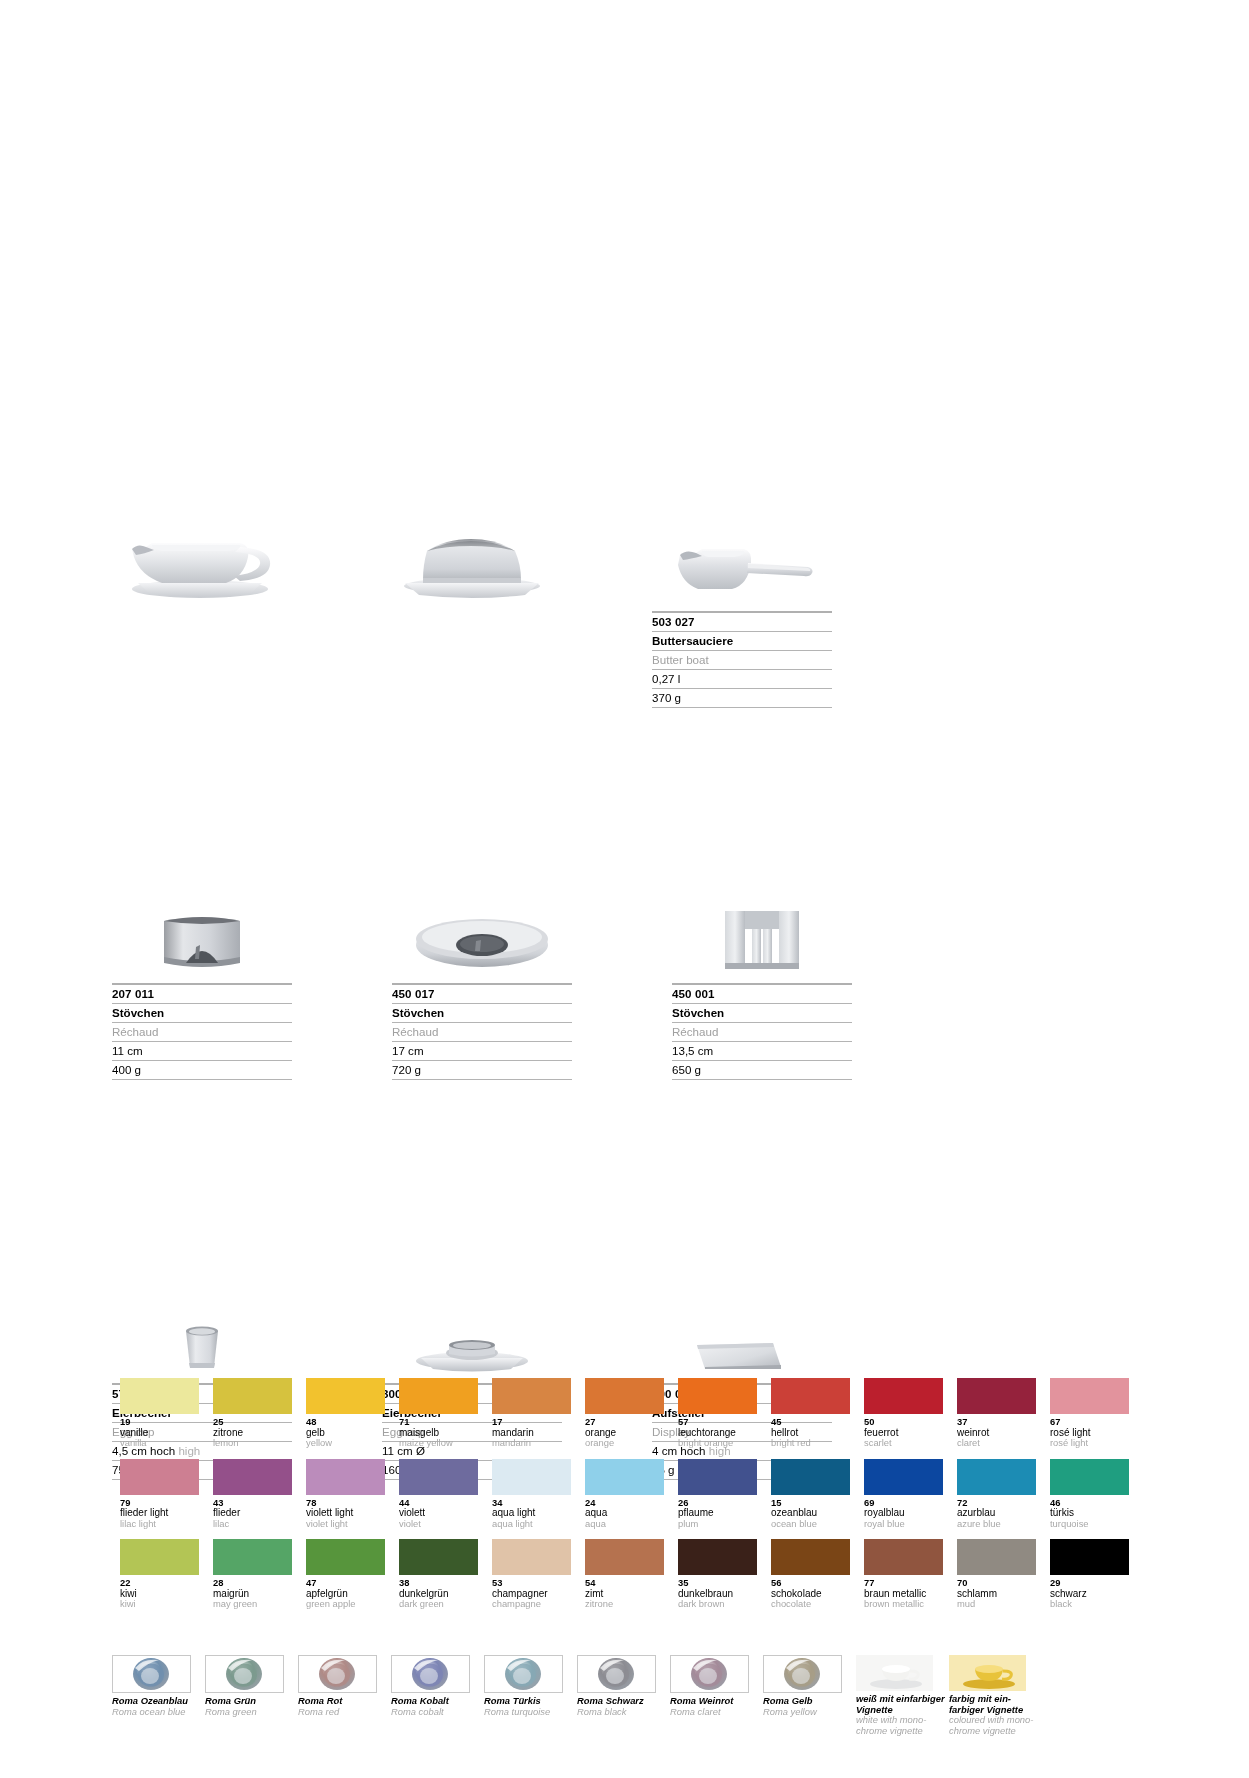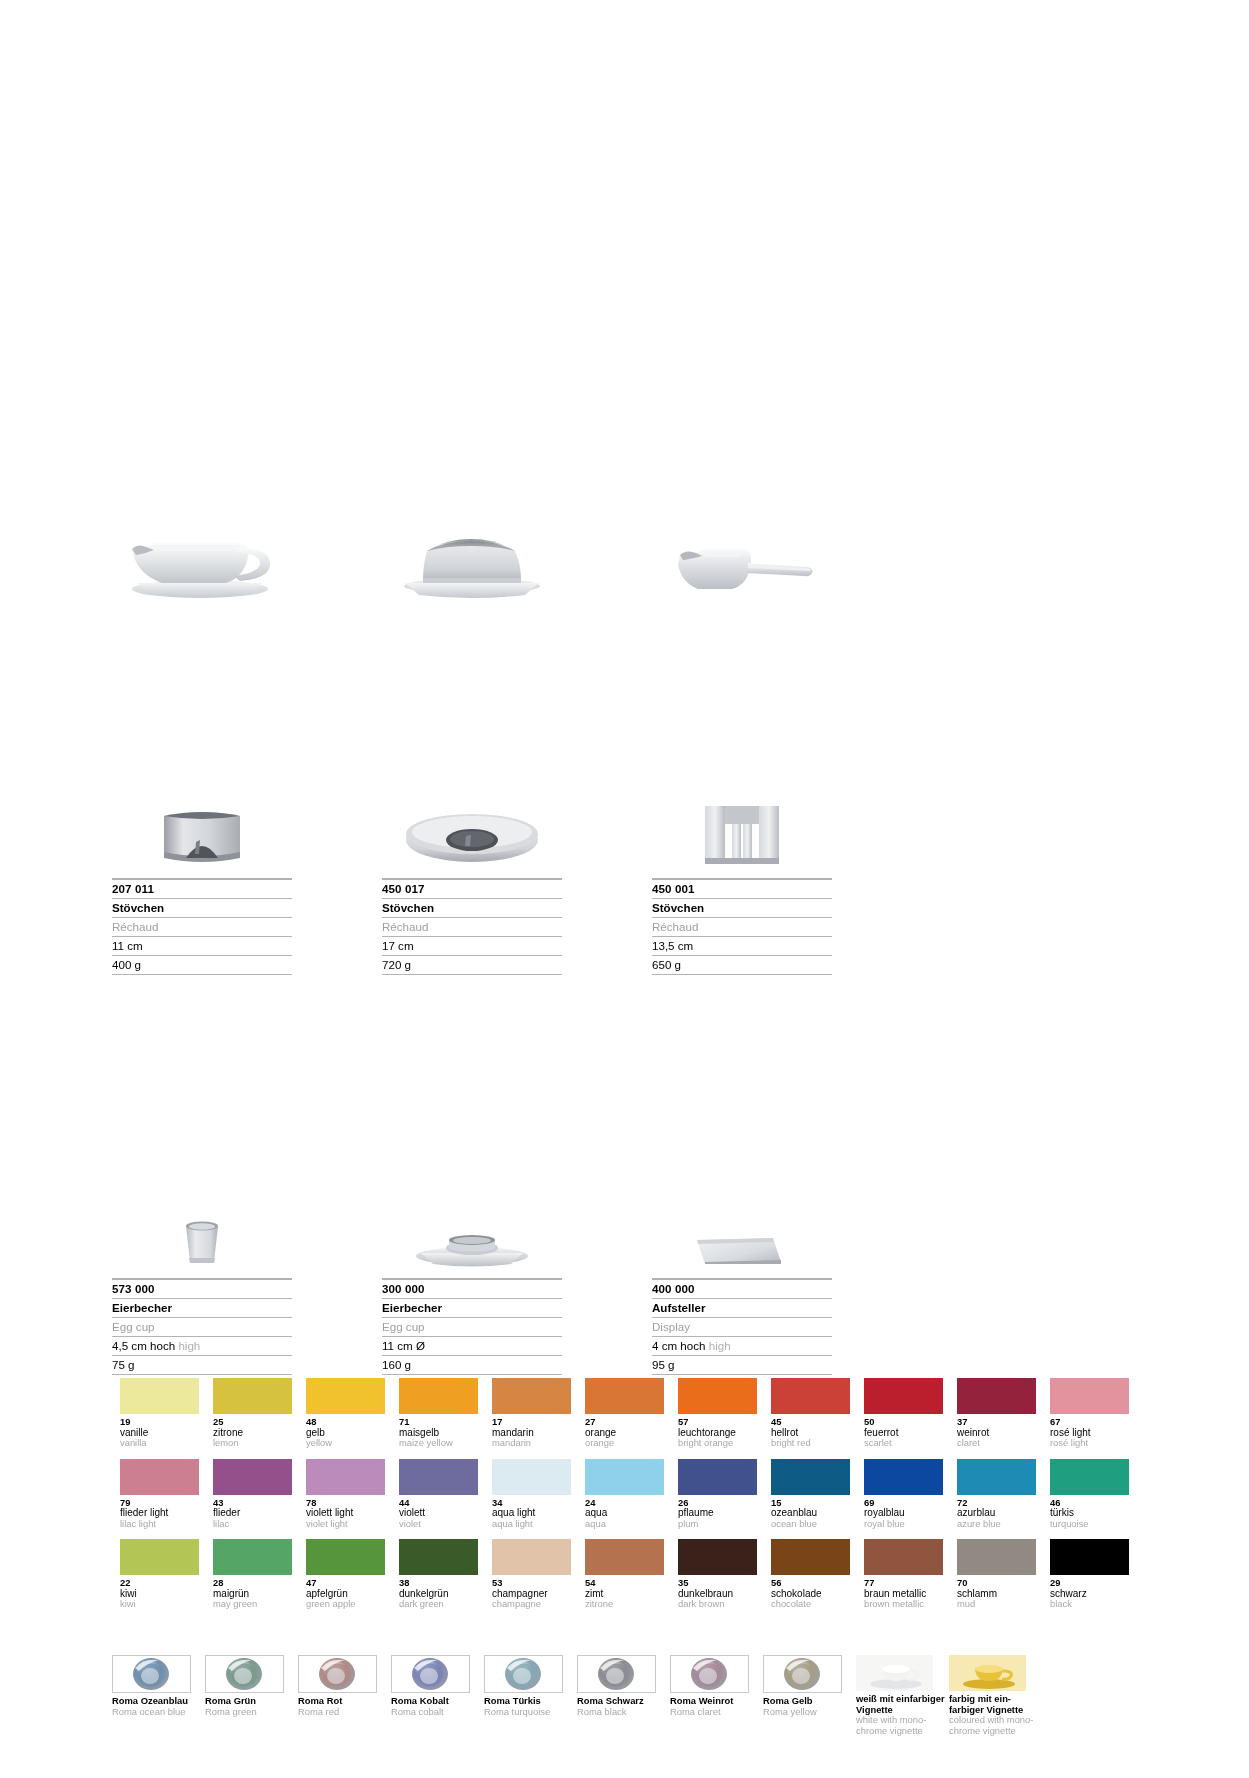--- a/index.html
+++ b/index.html
@@ -94,20 +94,21 @@
   
   .roma-row {
     position: absolute;
     left: 112px;
     top: 1655px;
     display: flex;
   }
   .roma-cell {
     width: 86px;
     margin-right: 7px;
+    font-style: italic;
   }
   .roma-thumb {
     width: 77px;
     height: 36px;
     border: 1px solid #c8c8c8;
     background: #fff;
     overflow: hidden;
     position: relative;
   }
   .roma-thumb.noborder { border: none; }
@@ -184,25 +185,32 @@
                 <stop offset="1" stop-color="#bcc0c5"></stop>
             </linearGradient>
           </defs>
           <path d="M18 14 Q24 8 34 12 L40 8 L82 8 Q90 10 89 22 Q86 44 70 48 L36 48 Q20 42 16 24 Z" fill="url(#g3)"></path>
           <path d="M18 14 Q24 8 34 12 L40 15 Q28 18 21 19 Z" fill="#b4b8be"></path>
           <path d="M40 10 L82 10 Q84 14 72 16 L46 16 Q39 14 40 10 Z" fill="#f4f5f7"></path>
           <path d="M86 22 L146 26 Q152 28 150 32 Q148 36 142 35 L85 32 Z" fill="url(#g3)"></path>
           <path d="M86 23 L146 27 Q149 28 148 30 L86 27 Z" fill="#eff0f2"></path>
         </svg>
       </div>
+      <div class="prod-table">
+        <div class="prod-line first prod-num">503 027</div>
+        <div class="prod-line prod-de">Buttersauciere</div>
+        <div class="prod-line prod-en">Butter boat</div>
+        <div class="prod-line prod-cap"><span>0,27 l</span><span class="en"></span></div>
+        <div class="prod-line last prod-wt">370 g</div>
+      </div>
     </div>
 
   </div>
 
-  <div class="product-row" style="margin-top:162px;">
+  <div class="product-row" style="margin-top:162px;justify-content:space-between;">
 
     <div class="product-cell">
       <div class="prod-img">
         <svg width="120" height="68" viewBox="0 0 120 68">
           <defs>
             <linearGradient id="g4" x1="0" y1="0" x2="1" y2="0">
               <stop offset="0" stop-color="#9a9da2"></stop>
                 <stop offset="0.25" stop-color="#e4e6e9"></stop>
                 <stop offset="0.6" stop-color="#d2d5da"></stop>
                 <stop offset="1" stop-color="#a9adb3"></stop>

